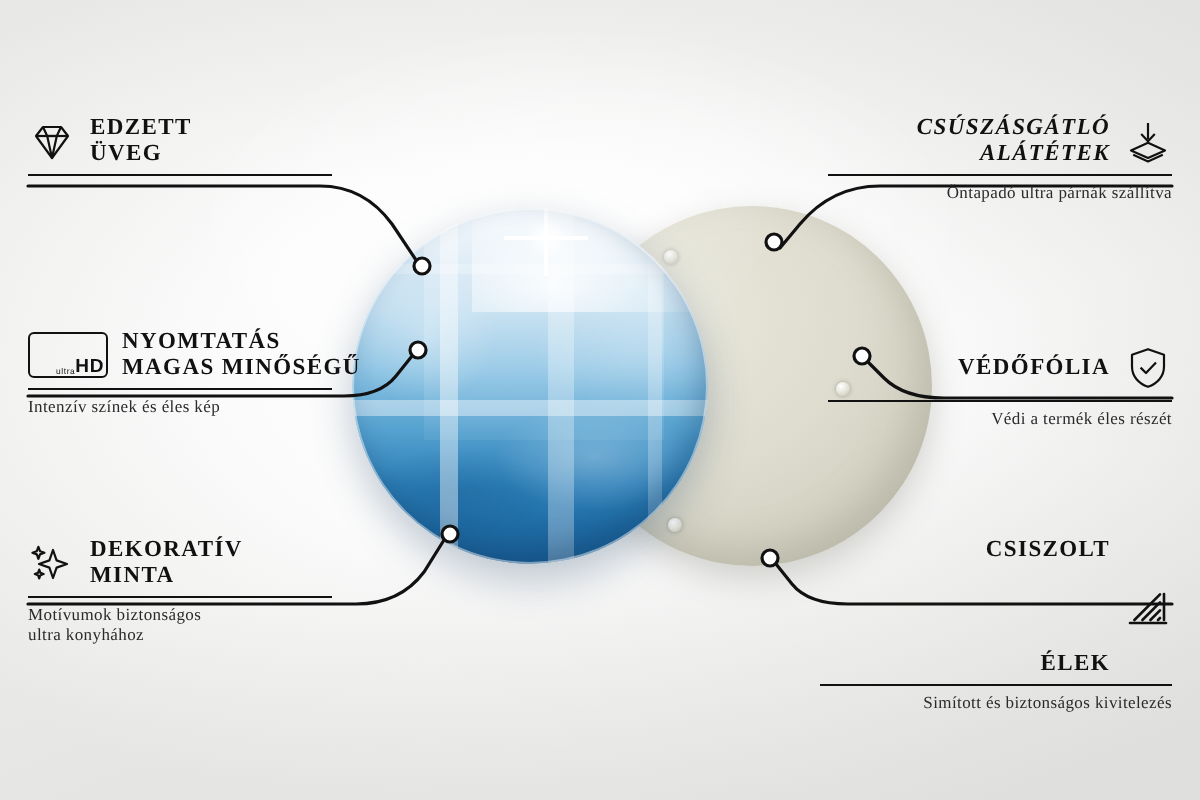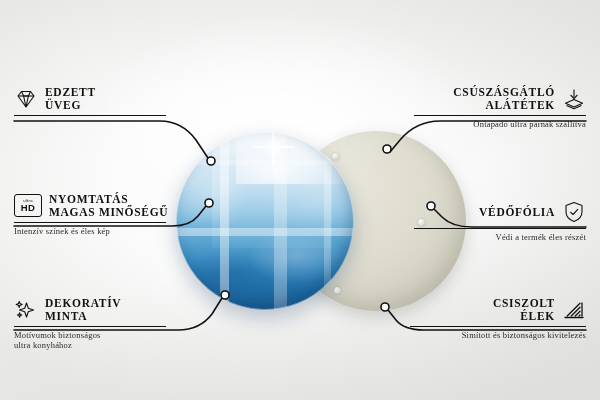--- a/index.html
+++ b/index.html
@@ -11,21 +11,21 @@
   }
   
   .bg-vignette{
     position:absolute;inset:0;
     background:
       radial-gradient(ellipse 55% 45% at 48% 30%, rgba(255,255,255,.95) 0%, rgba(255,255,255,0) 60%),
       linear-gradient(160deg, rgba(246,246,246,0) 55%, rgba(214,214,212,.55) 100%),
       linear-gradient(20deg, rgba(240,240,240,0) 60%, rgba(220,220,218,.45) 100%);
     pointer-events:none;
   }
-  .stage{position:absolute;inset:0;margin-top:28px;}
+  .stage{position:absolute;inset:0;}
 
   
   .disc-back{
     position:absolute;left:286px;top:103px;width:180px;height:180px;border-radius:50%;
     background:
       radial-gradient(circle at 35% 30%, #e7e6da 0%, #dedcce 45%, #cfcdbe 80%, #bdbbad 100%);
     box-shadow:0 6px 16px rgba(120,120,110,.30), inset -6px -8px 18px rgba(150,148,132,.35);
   }
   .disc-back::after{
     content:"";position:absolute;inset:0;border-radius:50%;
@@ -97,21 +97,21 @@
   .row{display:flex;align-items:center;gap:7px;}
   .left .row{justify-content:flex-start;}
   .right .row{justify-content:flex-end;}
   .right .title,.right .sub{text-align:right;}
   .titles{display:flex;flex-direction:column;}
   .ico{width:24px;height:24px;flex:0 0 24px;display:block;}
 
   
   .hd{
     width:26px;height:21px;flex:0 0 26px;border:1.3px solid #111;border-radius:3px;
-    display:flex;flex-direction:column;align-items:center;justify-content:center;line-height:1;
+    display:flex;flex-direction:row;align-items:flex-end;justify-content:center;line-height:1;padding-left:12px;
   }
   .hd .u{font-size:4.2px;letter-spacing:.3px;font-family:"Liberation Sans",sans-serif;color:#111;}
   .hd .h{font-size:9.5px;font-weight:bold;font-family:"Liberation Sans",sans-serif;color:#111;letter-spacing:.3px;}
 
   .leaders{position:absolute;inset:0;pointer-events:none;}
 </style>
 </head>
 <body>
 
 <div class="bg-vignette"></div>
@@ -206,21 +206,21 @@
         <div class="title">MINTA</div>
       </div>
     </div>
     <div class="rule"></div>
     <div class="sub">Motívumok biztonságos</div>
     <div class="sub">ultra konyhához</div>
   </div>
 
   <div class="callout right" style="right:14px;top:58px;width:172px;">
     <div class="row">
-      <div class="titles" style="align-items:flex-end;">
+      <div class="titles" style="align-items:flex-end;font-style:italic;">
         <div class="title">CSÚSZÁSGÁTLÓ</div>
         <div class="title">ALÁTÉTEK</div>
       </div>
       <svg class="ico" viewBox="0 0 24 24">
         <g fill="none" stroke="#111" stroke-width="1.1" stroke-linejoin="round">
           <path d="M12 2.5 V10.5"></path>
           <path d="M8.6 8 L12 11.6 L15.4 8"></path>
           <path d="M12 12.4 L20.5 16.2 L12 20 L3.5 16.2 Z"></path>
           <path d="M4.6 18.4 L12 21.7 L19.4 18.4"></path>
         </g>
@@ -241,21 +241,21 @@
           <path d="M8.3 11.8 L11 14.5 L16 9.2"></path>
         </g>
       </svg>
     </div>
     <div class="rule"></div>
     <div class="sub">Védi a termék éles részét</div>
   </div>
 
   <div class="callout right" style="right:14px;top:269px;width:176px;">
     <div class="row">
-      <div class="titles" style="align-items:flex-end;">
+      <div class="titles" style="align-items:flex-end;gap:44px;">
         <div class="title">CSISZOLT</div>
         <div class="title">ÉLEK</div>
       </div>
       <svg class="ico" viewBox="0 0 24 24">
         <g stroke="#111" stroke-width="1.3" stroke-linecap="round">
           <path d="M3 19.5 H21"></path>
           <path d="M20 18 L20 5"></path>
           <path d="M5.2 18 L18 5.2"></path>
           <path d="M9.2 18 L18 9.2"></path>
           <path d="M13.2 18 L18 13.2"></path>

